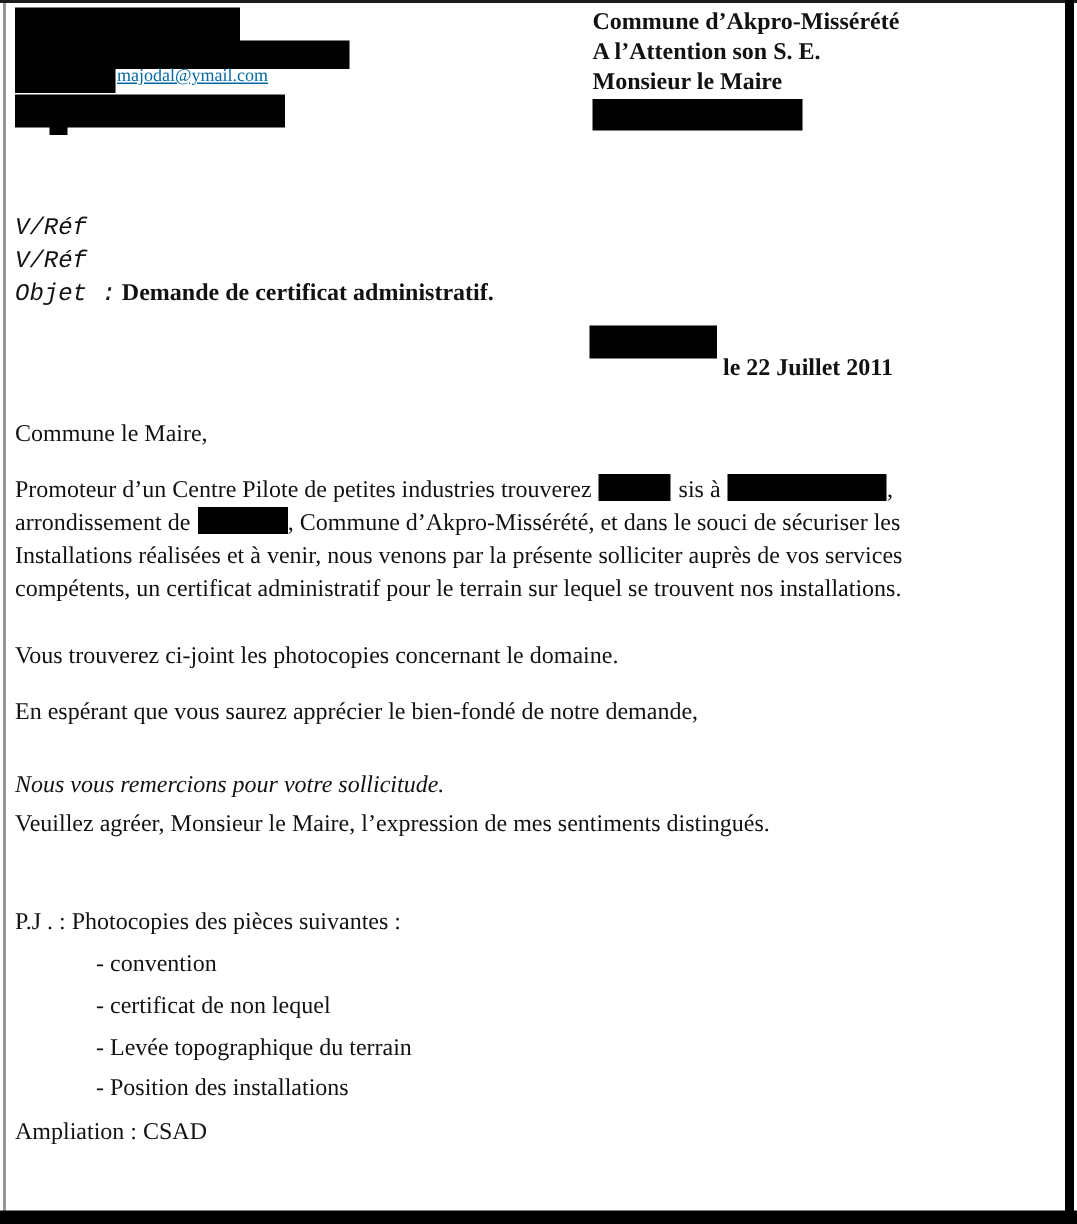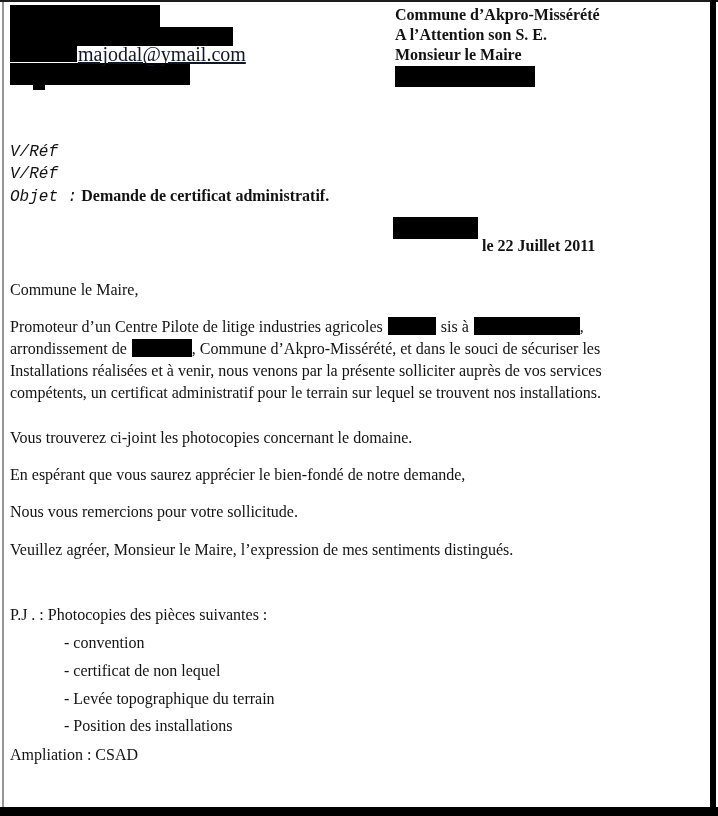--- a/index.html
+++ b/index.html
@@ -17,22 +17,22 @@
   .redact { position: absolute; background: #000000; }
   .scan-border { position: absolute; }
   .b-top   { left: 0; top: 0; width: 718px; height: 2px; background: #1c1c1c; }
   .b-left  { left: 2px; top: 2px; width: 2px; height: 806px; background: #969696; }
   .b-right { left: 710px; top: 0; width: 6px; height: 816px; background: #000000; }
   .b-bottom{ left: 0; top: 807px; width: 718px; height: 9px; background: #000000; }
 
   .email-link {
     position: absolute;
     left: 78px; top: 43px;
-    font-size: 20px;
-    color: #0f172a;
+    font-size: 12px;
+    color: #0369a1;
     text-decoration: underline;
     cursor: pointer;
     white-space: nowrap;
   }
   .recipient {
     position: absolute;
     left: 395px; top: 5px;
     font-weight: 700;
     line-height: 20px;
     white-space: nowrap;
@@ -99,29 +99,29 @@
     <div class="italic">V/Réf</div>
     <div><span class="italic">Objet :</span> <span class="bold">Demande de certificat administratif.</span></div>
   </div>
 
   <div class="redact" style="left:393px; top:217px; width:85px; height:22px;"></div>
   <div class="date-text">le 22 Juillet 2011</div>
 
   <div class="bodyline" style="top:279px;">Commune le Maire,</div>
 
   <div class="para" style="top:316px;">
-    <div class="line"><span>Promoteur d’un Centre Pilote de litige industries agricoles</span><span class="inline-redact r1"></span><span>sis à</span><span class="inline-redact r2"></span><span>,</span></div>
+    <div class="line"><span>Promoteur d’un Centre Pilote de petites industries trouverez</span><span class="inline-redact r1"></span><span>sis à</span><span class="inline-redact r2"></span><span>,</span></div>
     <div class="line"><span>arrondissement de</span><span class="inline-redact r3"></span><span>, Commune d’Akpro-Missérété, et dans le souci de sécuriser les</span></div>
     <div class="line">Installations réalisées et à venir, nous venons par la présente solliciter auprès de vos services</div>
     <div class="line">compétents, un certificat administratif pour le terrain sur lequel se trouvent nos installations.</div>
   </div>
 
   <div class="bodyline" style="top:464px;">En espérant que vous saurez apprécier le bien-fondé de notre demande,</div>
   <div class="bodyline" style="top:427px;">Vous trouverez ci-joint les photocopies concernant le domaine.</div>
-  <div class="bodyline" style="top:501px;">Nous vous remercions pour votre sollicitude.</div>
+  <div class="bodyline" style="top:513px;font-style:italic;">Nous vous remercions pour votre sollicitude.</div>
   <div class="bodyline" style="top:539px;">Veuillez agréer, Monsieur le Maire, l’expression de mes sentiments distingués.</div>
 
   <div class="bodyline" style="top:604px;">P.J . : Photocopies des pièces suivantes :</div>
   <div class="pj-item" style="top:634px;">- convention</div>
   <div class="pj-item" style="top:662px;">- certificat de non lequel</div>
   <div class="pj-item" style="top:690px;">- Levée topographique du terrain</div>
   <div class="pj-item" style="top:717px;">- Position des installations</div>
   <div class="bodyline" style="top:744px;">Ampliation : CSAD</div>
 
 </div>

